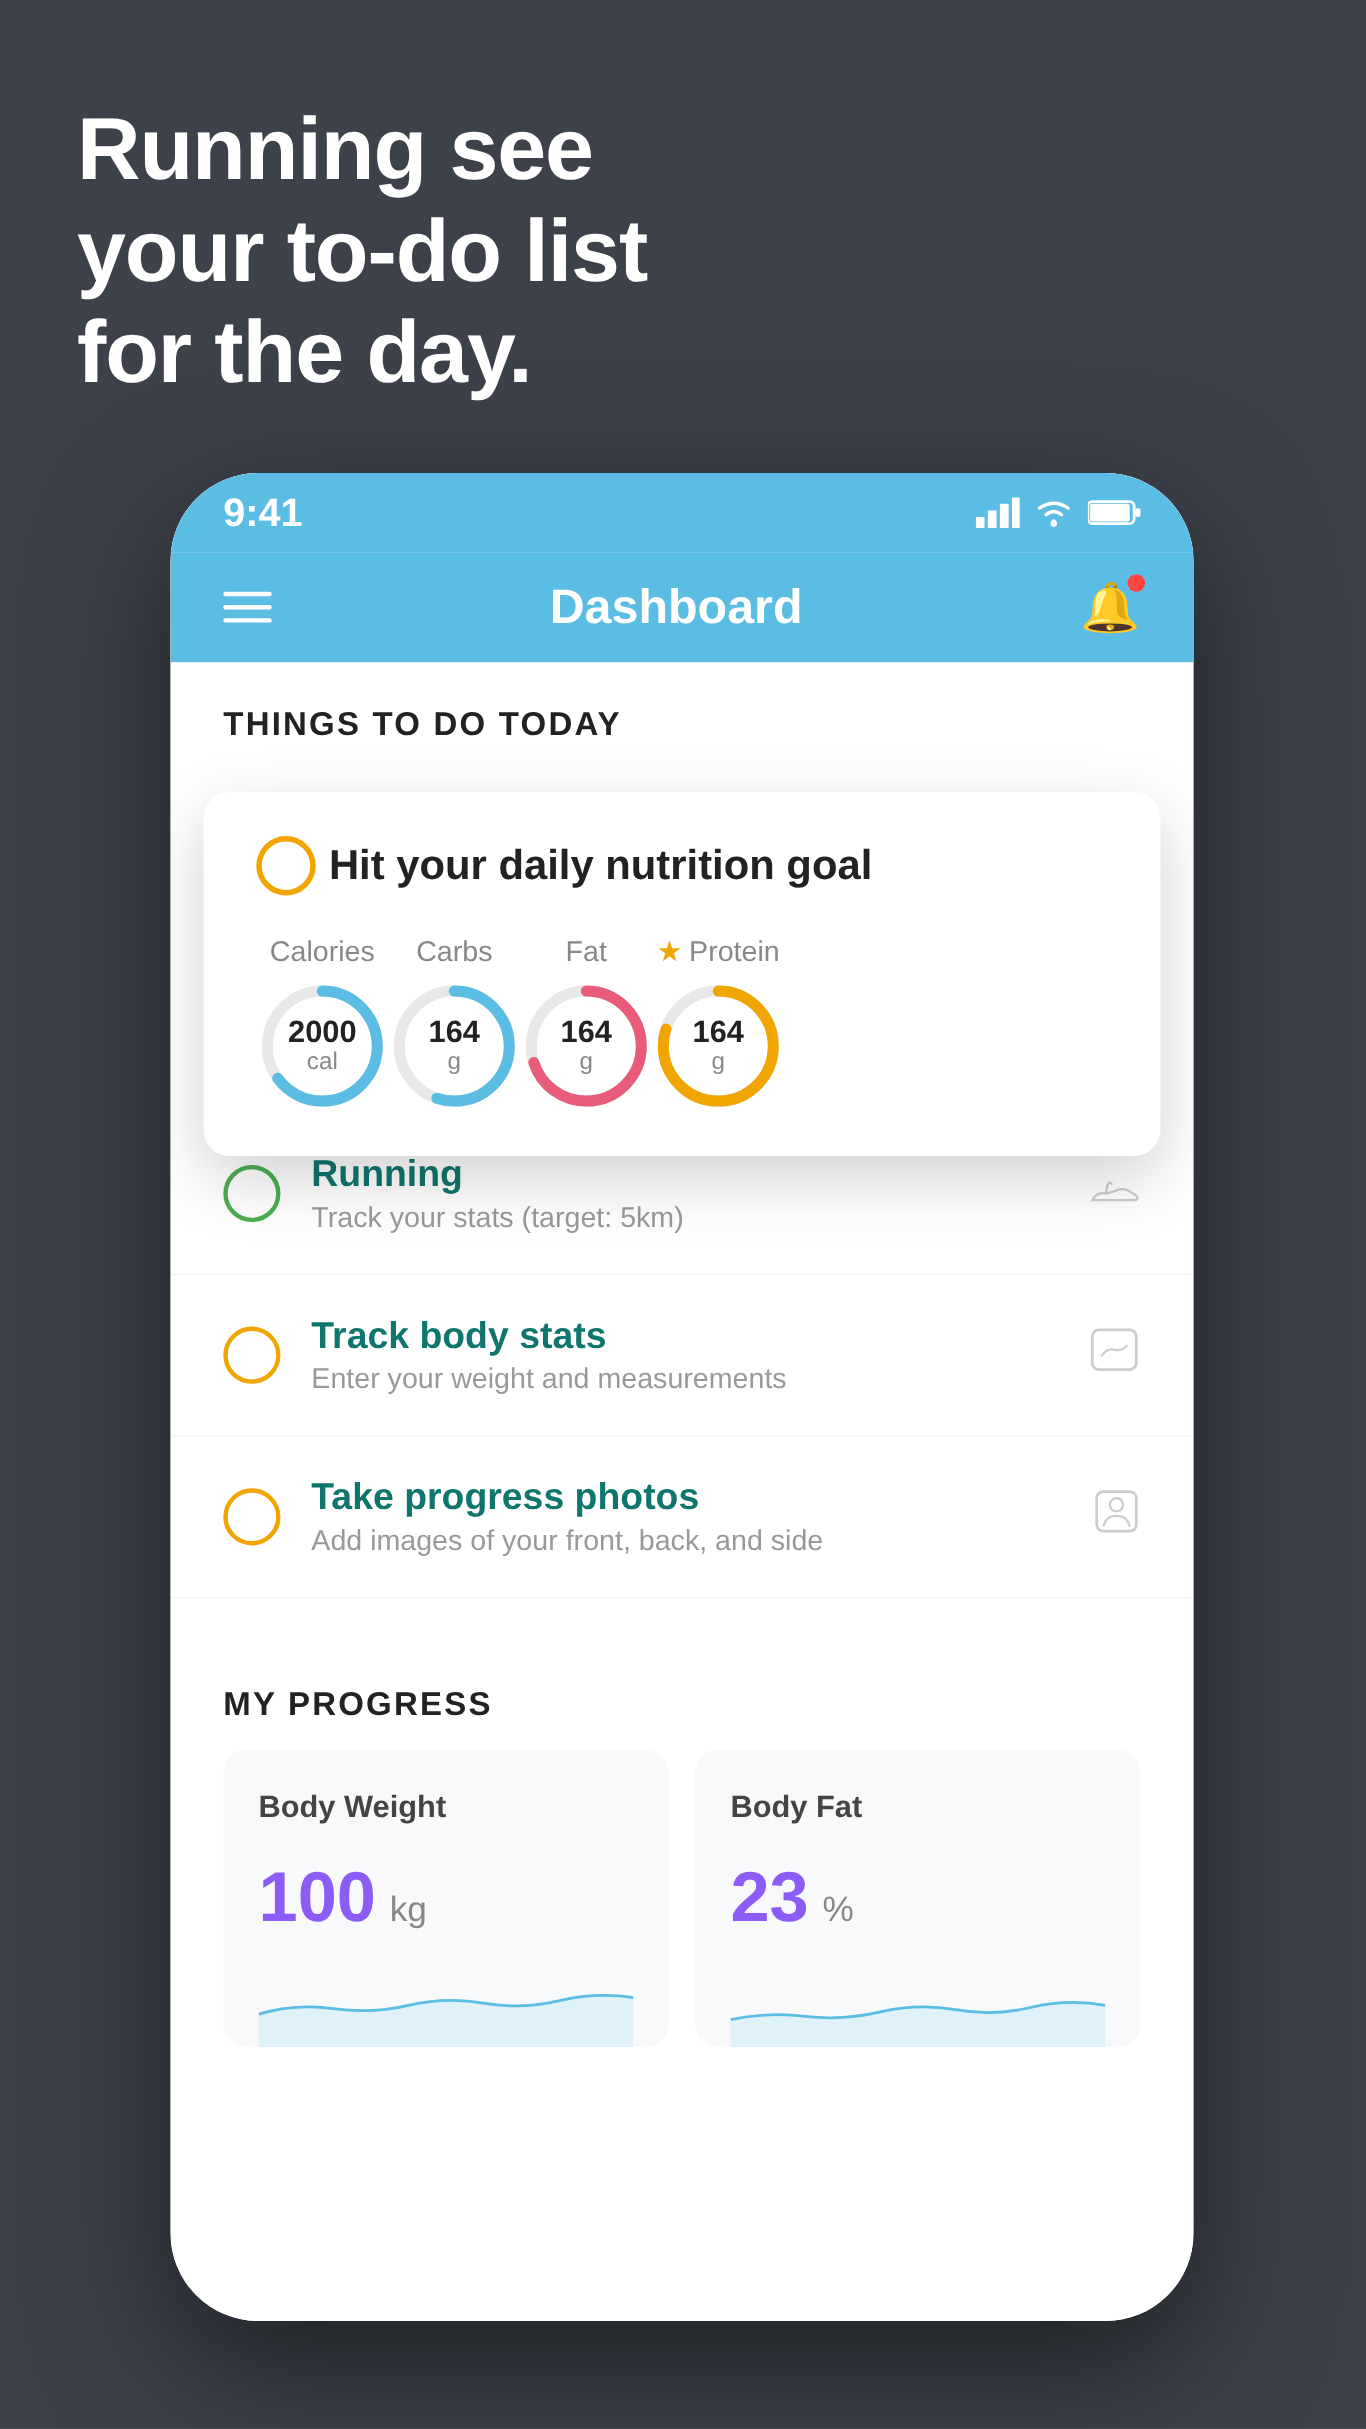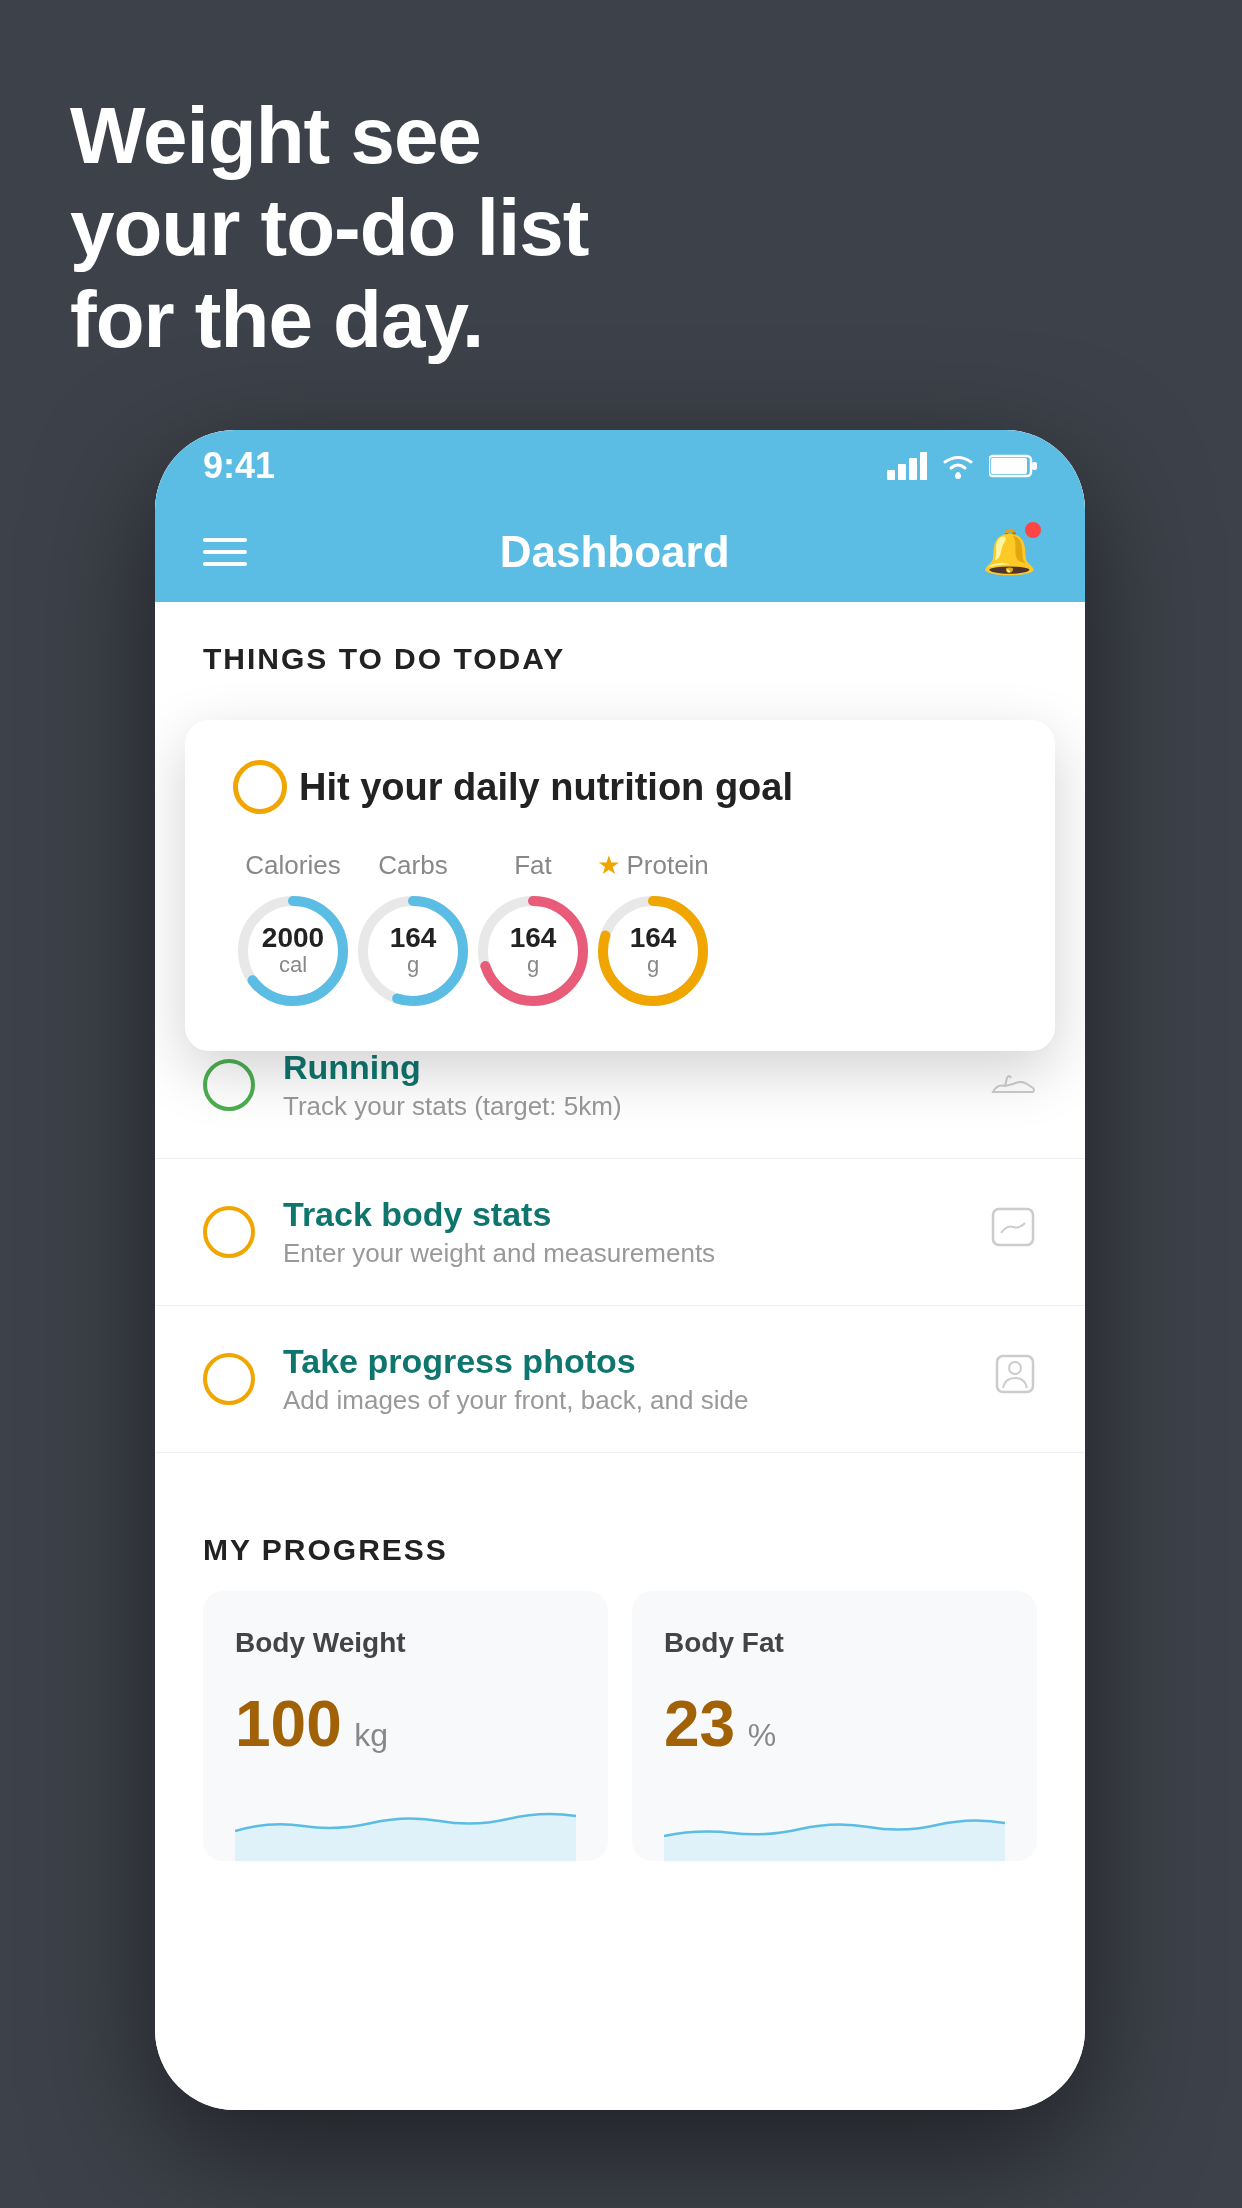--- a/index.html
+++ b/index.html
@@ -252,21 +252,21 @@
     }
     .progress-card-title {
       font-size: 28px;
       font-weight: 600;
       color: #444;
       margin-bottom: 28px;
     }
     .progress-value {
       font-size: 64px;
       font-weight: 700;
-      color: #a16207;
+      color: #8b5cf6;
     }
     .progress-unit {
       font-size: 32px;
       color: #888;
       font-weight: 400;
       margin-left: 8px;
     }
     .wave-container {
       height: 80px;
       margin-top: 20px;
@@ -287,21 +287,21 @@
       overflow: hidden;
       position: relative;
     }
   </style>
 </head>
 <body>
 
 <div class="bg"></div>
 
 <div class="headline">
-  <div>Weight see</div>
+  <div>Running see</div>
   <div>your to-do list</div>
   <div>for the day.</div>
 </div>
 
 <div class="phone">
   <div class="phone-screen">
 
     <div class="status-bar">
       <span class="status-time">9:41</span>
       <div class="status-icons">

